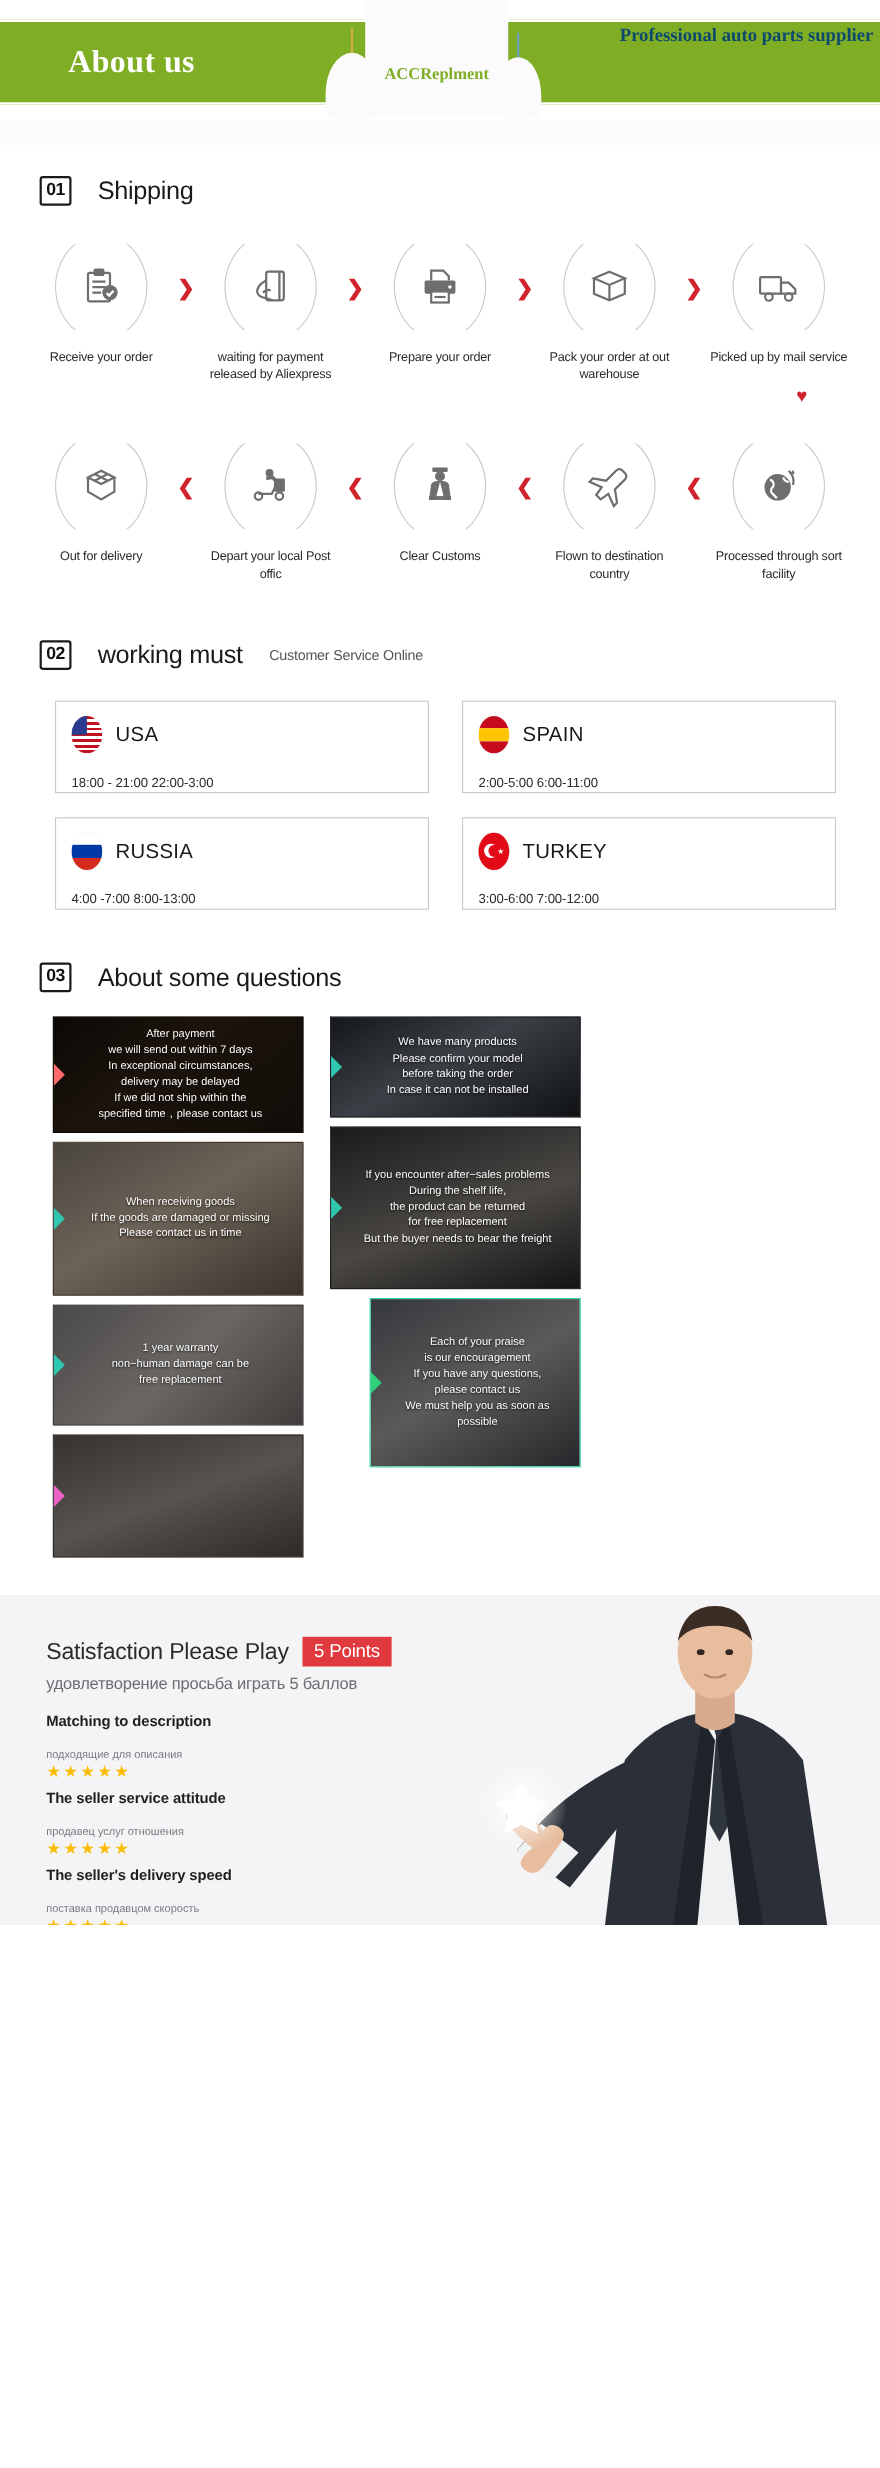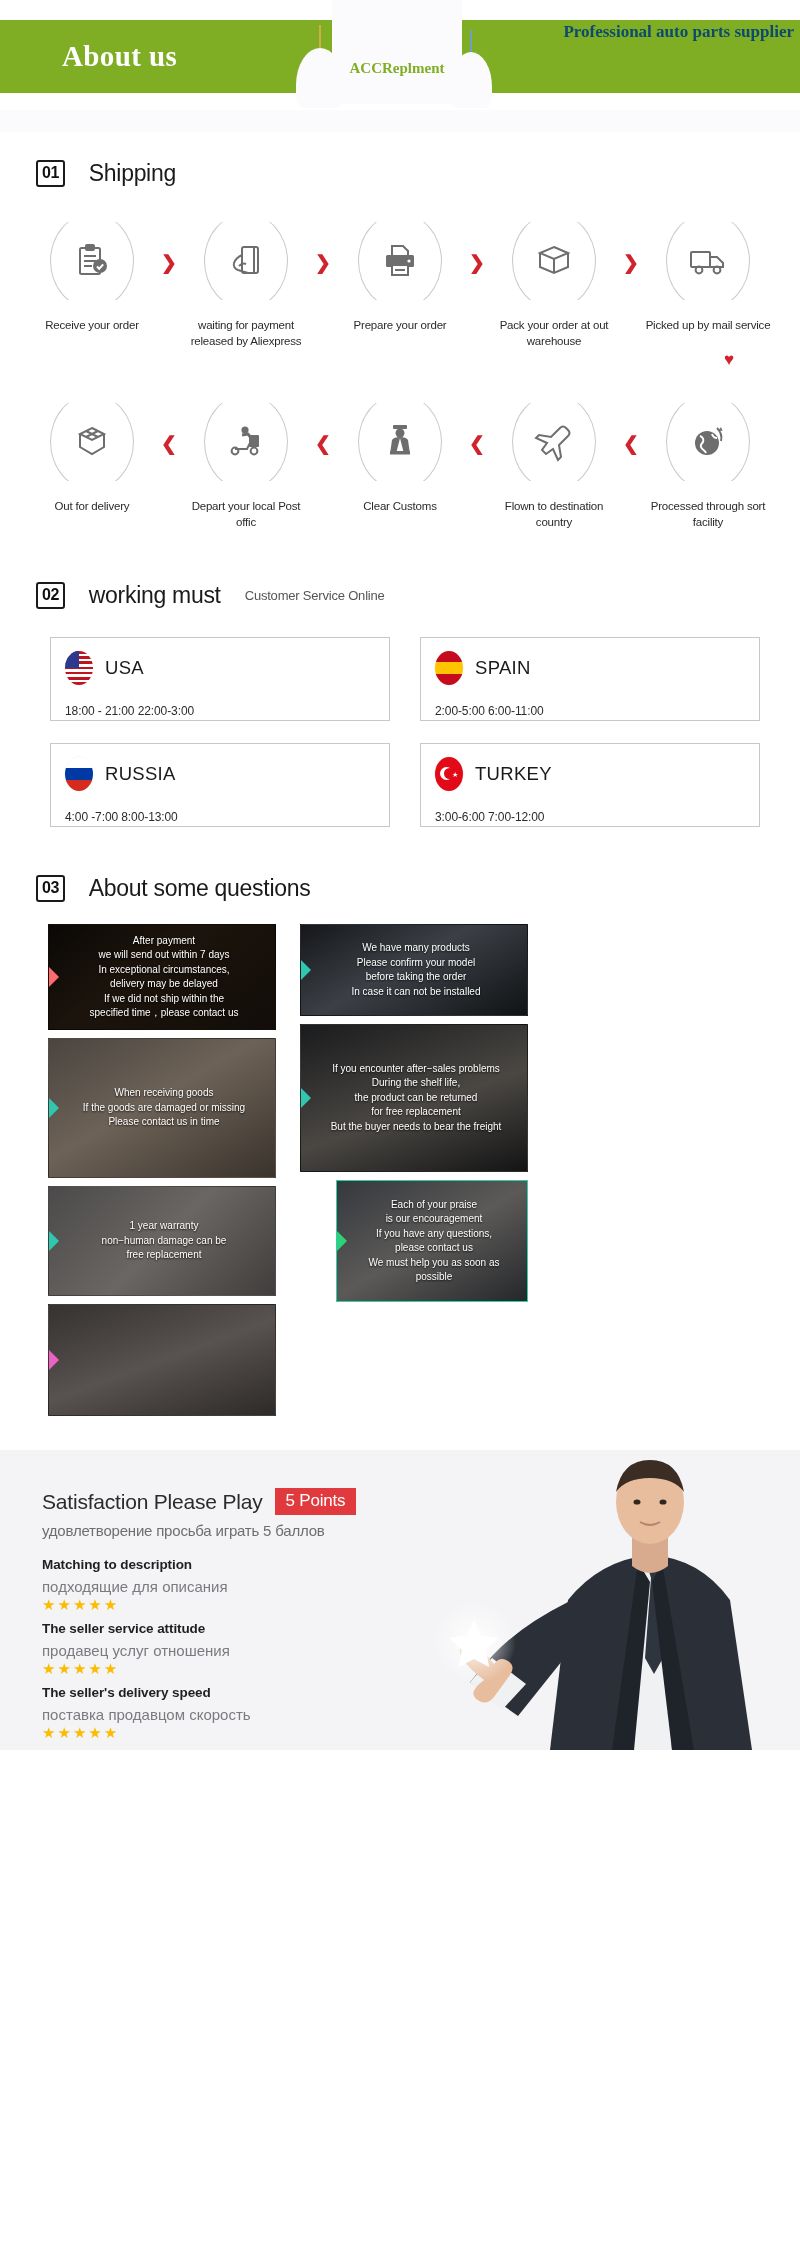--- a/index.html
+++ b/index.html
@@ -305,21 +305,21 @@
     border-bottom: 11px solid transparent;
     border-left: 11px solid #ff6b6b;
   }
   .faq-txt { position: relative; z-index: 2; white-space: pre-line; }
   .fc1 { height: 106px; background: linear-gradient(140deg,#0a0806 0%,#1c140c 40%,#120d09 100%); }
   .fc2 { height: 140px; background: linear-gradient(150deg,#4a4540 0%,#6d6257 45%,#3a332c 100%); }
   .fc3 { height: 110px; background: linear-gradient(135deg,#4b4a4a 0%,#6a6663 50%,#403d3c 100%); }
   .fc4 { height: 112px; background: linear-gradient(160deg,#353230 0%,#585250 50%,#2d2a28 100%); }
   .fr1 { height: 92px; background: linear-gradient(150deg,#15171a 0%,#3c4046 45%,#101214 100%); }
   .fr2 { height: 148px; background: linear-gradient(160deg,#1a1b1d 0%,#4a4743 55%,#141415 100%); }
-  .fr3 { height: 122px; background: linear-gradient(150deg,#35383d 0%,#5c5a58 50%,#25272a 100%); border:1px solid #2fd0a8;margin-left:36px; }
+  .fr3 { height: 154px; background: linear-gradient(150deg,#35383d 0%,#5c5a58 50%,#25272a 100%); border:1px solid #2fd0a8;margin-left:36px; }
   .tag-red { border-left-color: #ff6b6b; }
   .tag-teal { border-left-color: #2fc7b0; }
   .tag-pink { border-left-color: #e962c4; }
   .tag-green { border-left-color: #2fd07a; }
 
   
   .satis {
     margin-top: 34px;
     height: 300px;
     background: #f4f4f6;
@@ -348,23 +348,23 @@
   }
   .rating-block { margin-top: 18px; }
   .rating-item { margin-bottom: 6px; }
   .rating-en {
     font-size: 13.5px;
     font-weight: bold;
     color: #1f1f1f;
     letter-spacing: -0.1px;
   }
   .rating-ru {
-    font-size: 15px;
+    font-size: 10px;
     color: #7a7a80;
-    margin-top: 6px;
+    margin-top: 18px;
   }
   .stars {
     color: #fbbc05;
     font-size: 15px;
     letter-spacing: 2px;
     line-height: 1.25;
     margin-top: 1px;
   }
   
   .man {

